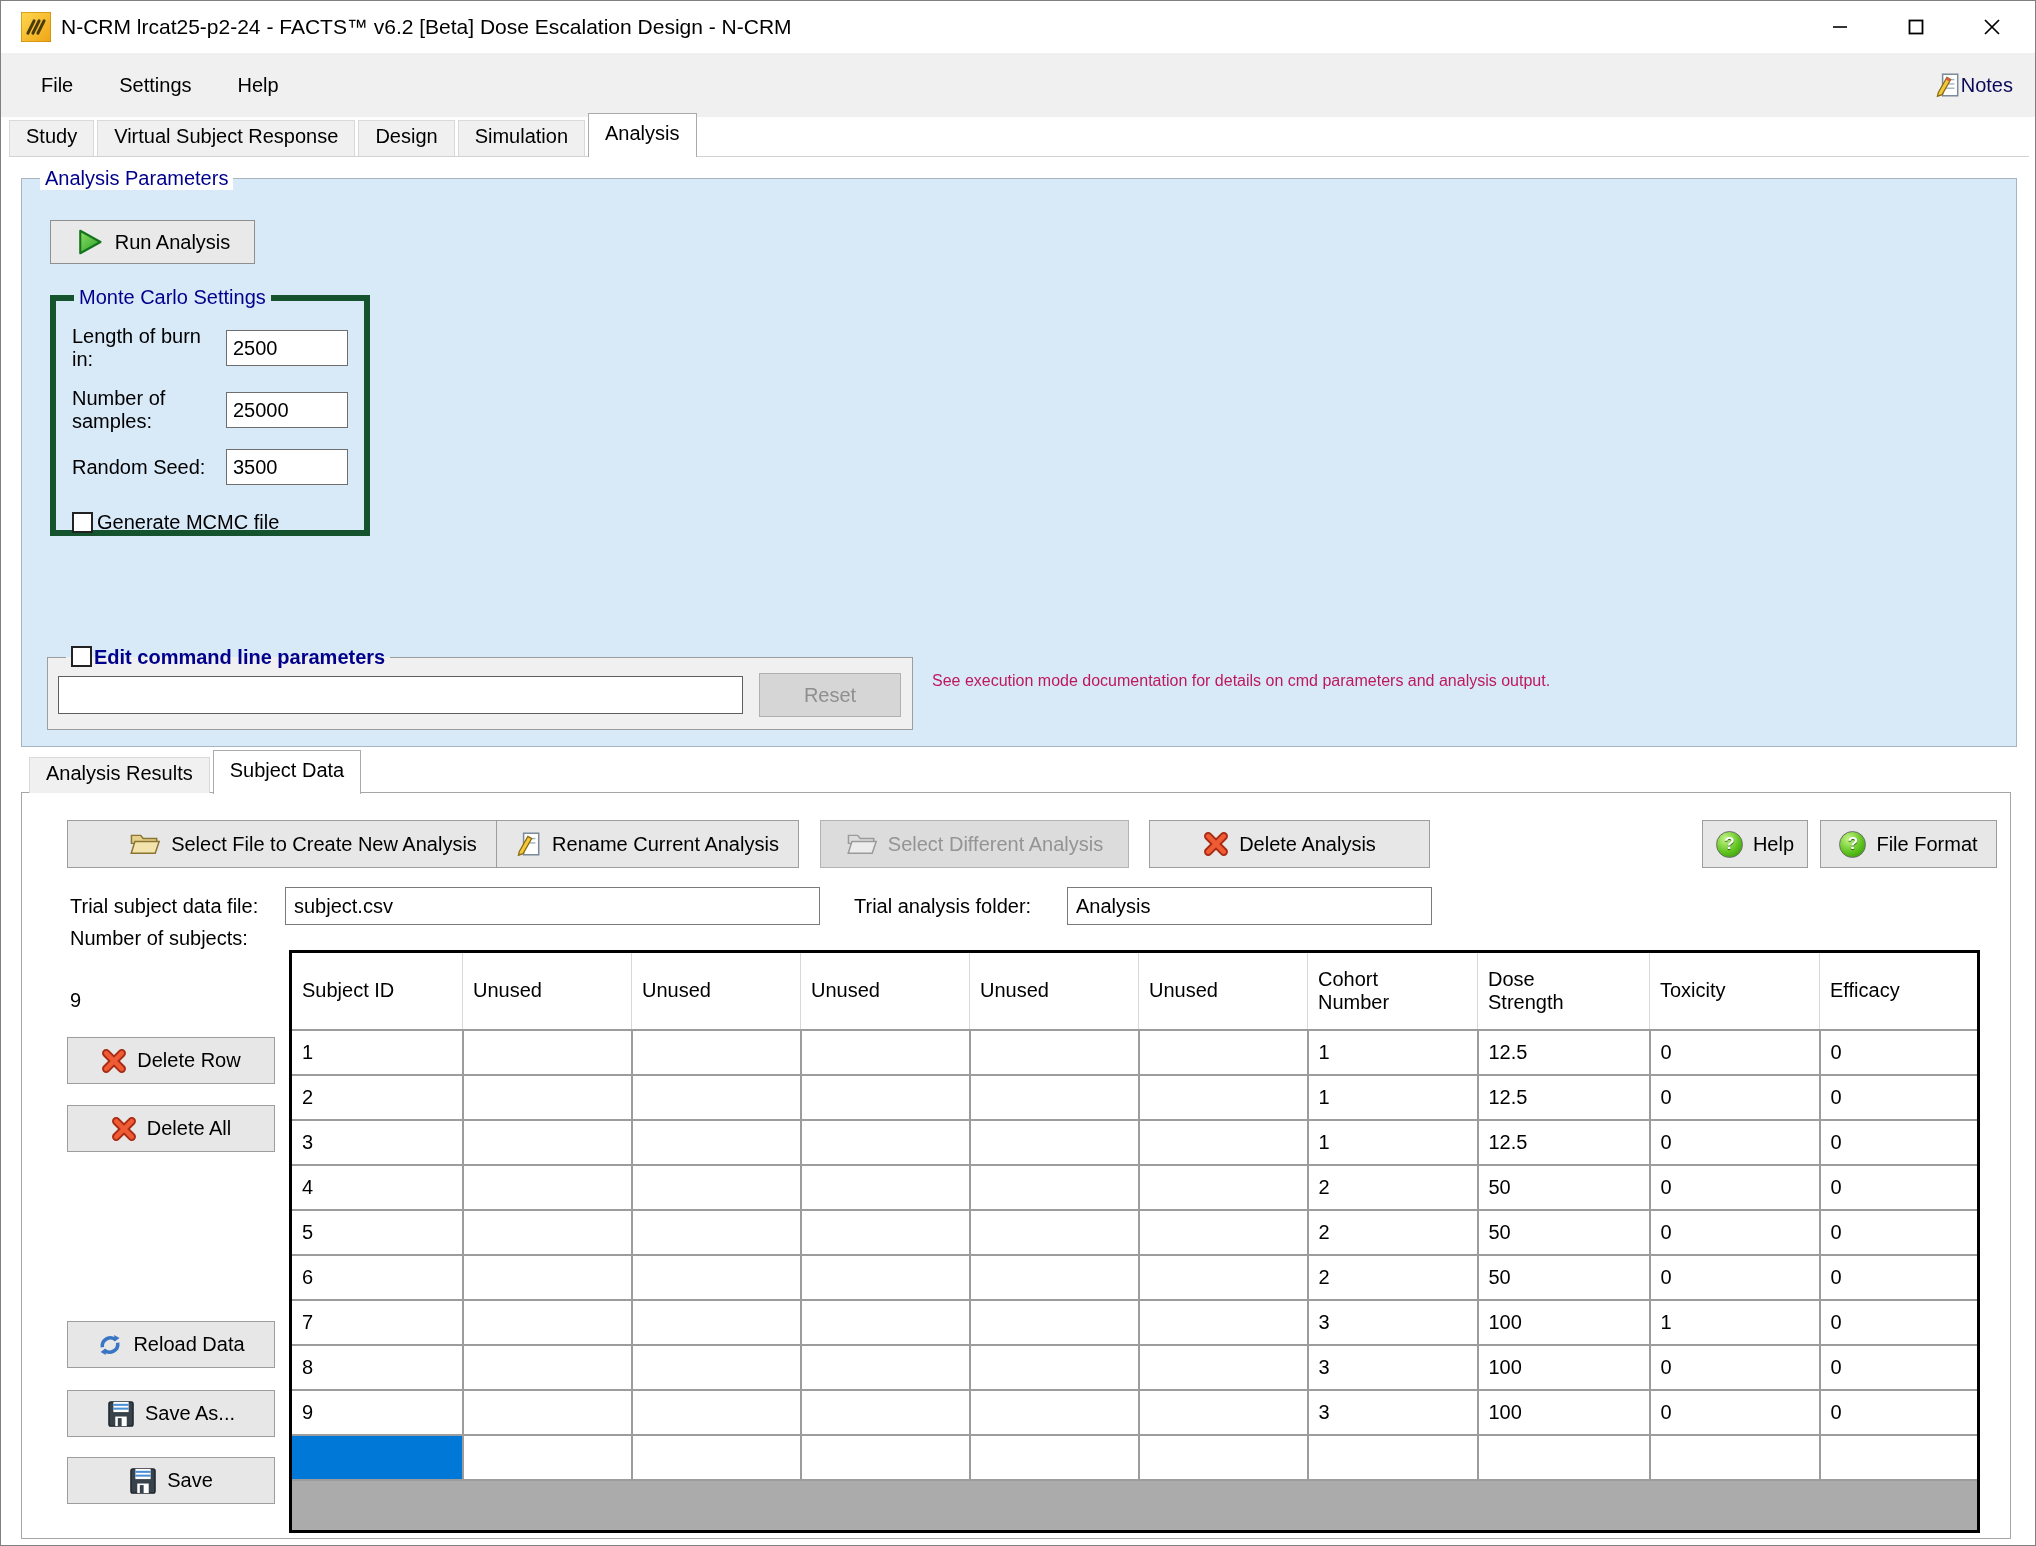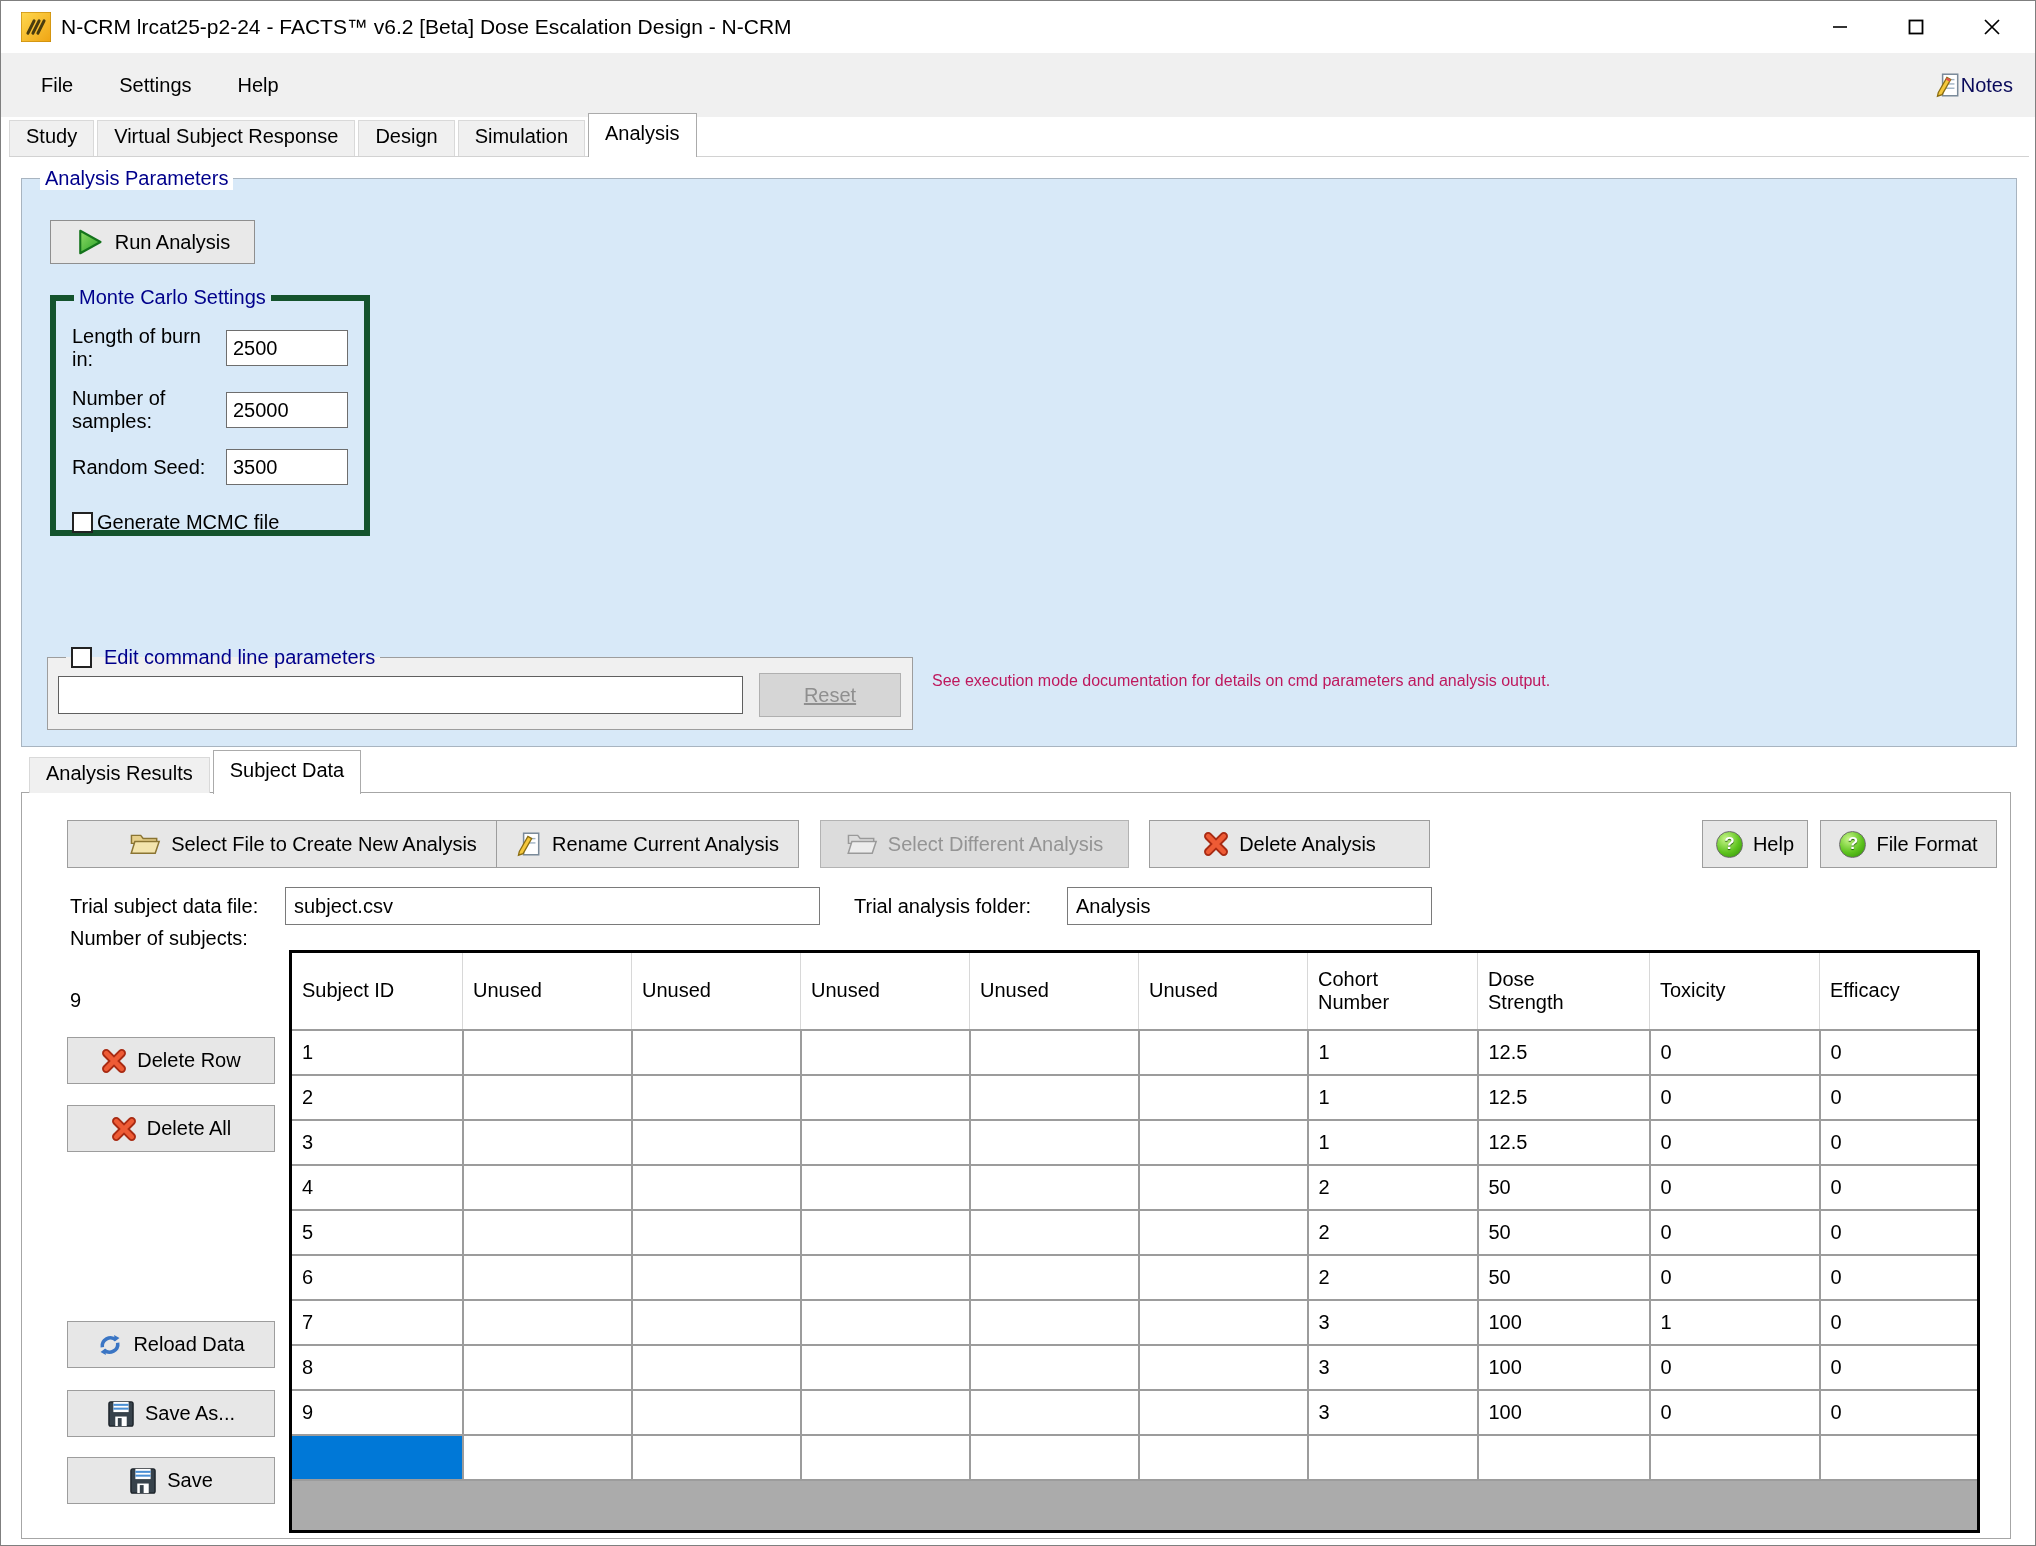--- a/index.html
+++ b/index.html
@@ -38,25 +38,25 @@
   .run-btn { position:absolute; left:28px; top:30px; width:205px; height:44px; background:#e9e9e9; border:1px solid #8f8f8f; }
 
   .mc-box { position:absolute; left:28px; top:96px; width:320px; height:250px; border:6px solid #14532d; }
   .mc-row { display:flex; align-items:center; margin:16px 16px 0 16px; }
   .mc-label { flex:1 1 auto; }
   .mc-input { width:122px; height:36px; border:1px solid #6e6e6e; font-family:inherit; font-size:20px; padding:0 6px; background:#fff; }
   .checkbox { width:21px; height:21px; background:#fff; border:2px solid #222; flex:0 0 auto; }
   .mc-check-row { display:flex; align-items:center; gap:4px; margin:26px 16px 0 16px; }
 
   .cmd-box { position:absolute; left:25px; top:456px; width:866px; height:84px; background:#f0f0f0; border:1px solid #9d9d9d; }
-  .cmd-box legend { display:flex; align-items:center; gap:12px; }
+  .cmd-box legend { display:flex; gap:2px;font-weight:bold; }
   .cmd-legend-text { color:#00008B; }
   .cmd-inner { display:flex; align-items:center; margin:4px 10px 0 10px; gap:16px; }
   .cmd-input { flex:0 0 685px; height:38px; border:1px solid #5f5f5f; background:#fff; font-family:inherit; font-size:20px; padding:0 6px; }
-  .reset-btn { width:142px; height:44px; background:#d6d6d6; border:1px solid #b0b0b0; color:#8f8f8f;text-decoration:underline; }
+  .reset-btn { width:142px; height:44px; background:#d6d6d6; border:1px solid #b0b0b0; color:#8f8f8f; }
 
   .cmd-note { position:absolute; left:910px; top:482px; font-size:16px; color:#be185d; }
 
   
   .tabstrip2 { position:absolute; left:28px; top:748px; height:44px; display:flex; align-items:flex-end; z-index:2; }
   .results-panel { position:absolute; left:20px; top:791px; width:1990px; height:747px; background:#fff; border:1px solid #a6a6a6; }
 
   .toolbar-btn { position:absolute; top:27px; height:48px; }
   .icon-svg { flex:0 0 auto; }
 

